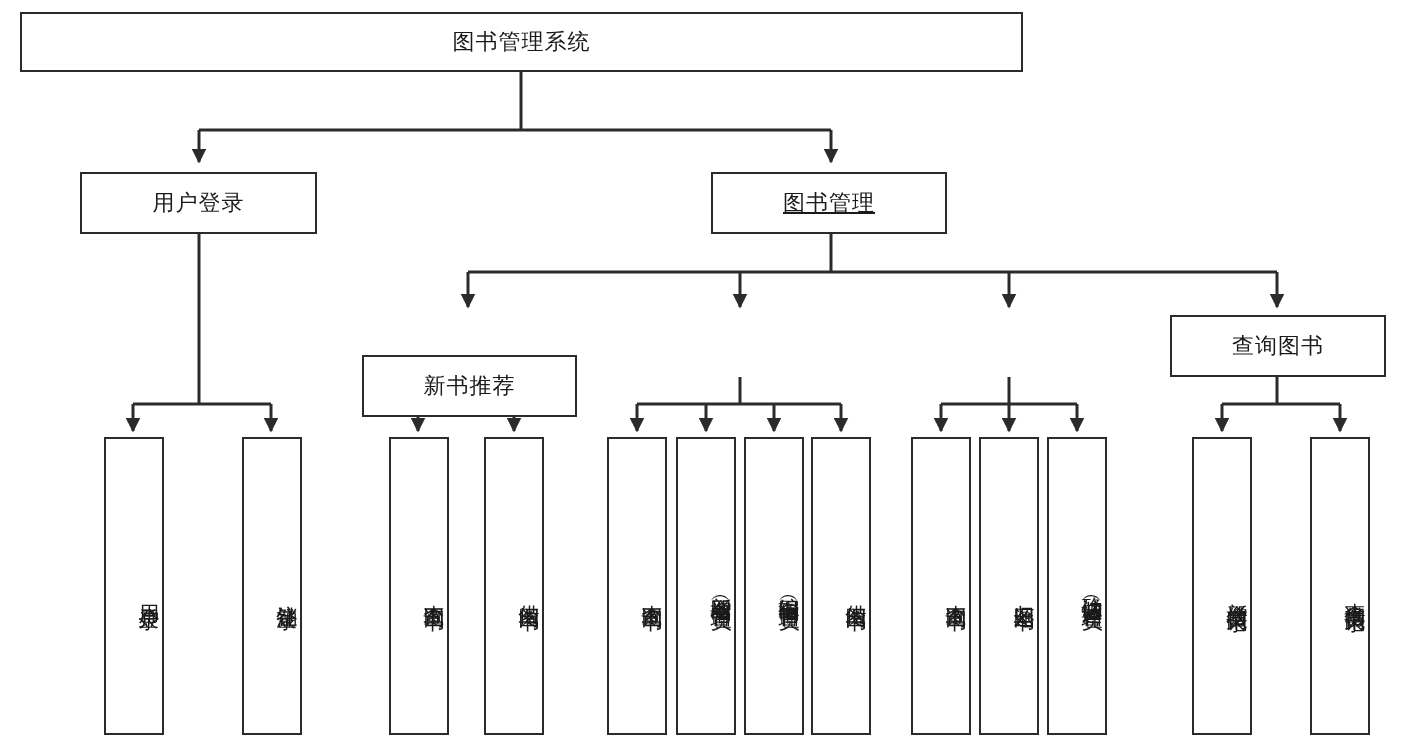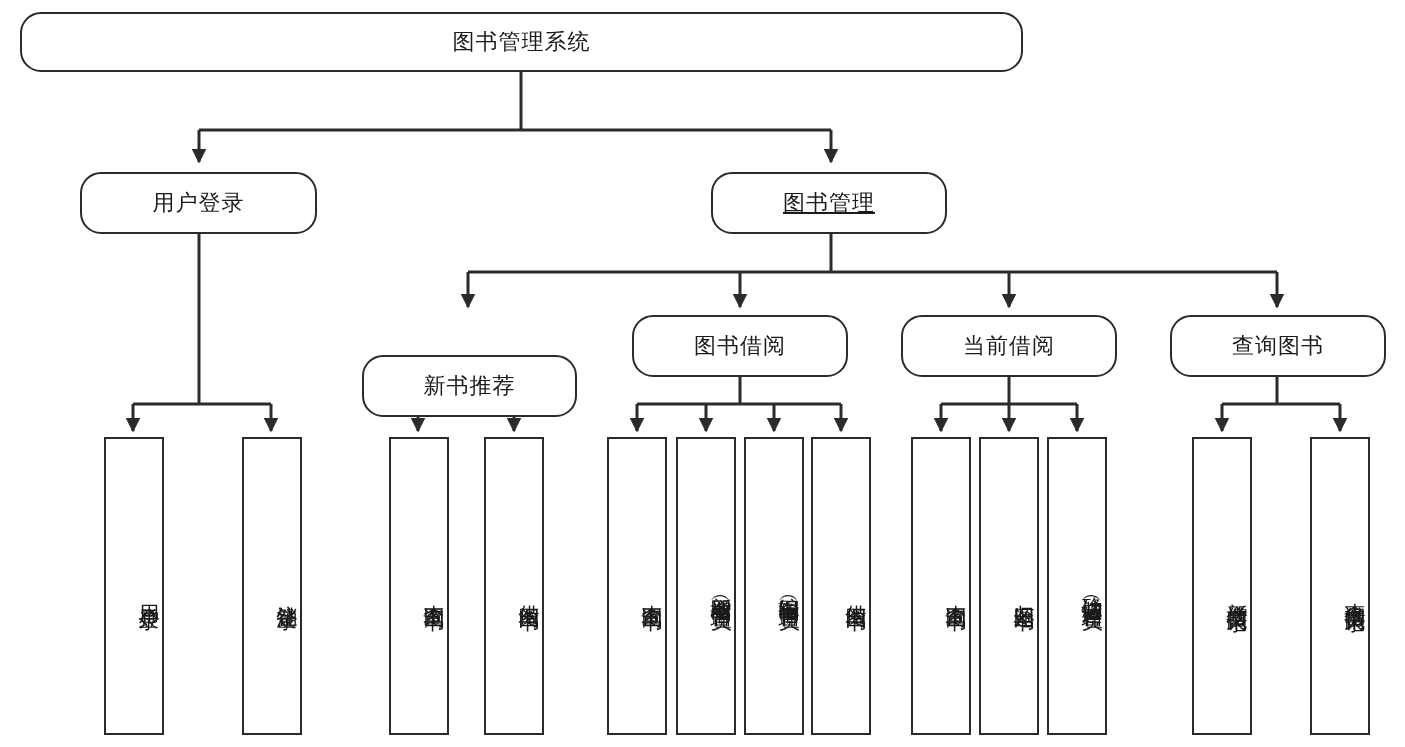--- a/index.html
+++ b/index.html
@@ -34,21 +34,20 @@
     display: flex;
     align-items: center;
     justify-content: center;
     color: #1a1a1a;
     z-index: 2;
   }
   .node.h {
     font-size: 22px;
     line-height: 1.2;
     letter-spacing: 1px;
-    border-radius: 21px;
   }
   .node.v {
     font-size: 21px;
     letter-spacing: 2px;
     writing-mode: vertical-rl;
     text-orientation: upright;
     align-items: flex-start;
     justify-content: center;
     padding-top: 12px;
     line-height: 1.25;
@@ -130,26 +129,20 @@
   <div class="node h" style="left:80px; top:172px; width:237px; height:62px;">
     <span>用户登录</span>
   </div>
   <div class="node h" style="left:711px; top:172px; width:236px; height:62px;text-decoration:underline;">
     <span>图书管理</span>
   </div>
 
   <div class="node h" style="left:362px; top:315px; width:215px; height:62px;margin-top:40px;">
     <span>新书推荐</span>
   </div>
-  <div class="node h" style="left:632px; top:315px; width:216px; height:62px;">
-    <span>图书借阅</span>
-  </div>
-  <div class="node h" style="left:901px; top:315px; width:216px; height:62px;">
-    <span>当前借阅</span>
-  </div>
   <div class="node h" style="left:1170px; top:315px; width:216px; height:62px;">
     <span>查询图书</span>
   </div>
 
   <div class="node v" style="left:104px; top:437px; width:60px; height:298px;">
     <span>用户登录</span>
   </div>
   <div class="node v" style="left:242px; top:437px; width:60px; height:298px;">
     <span>注销登录</span>
   </div>

